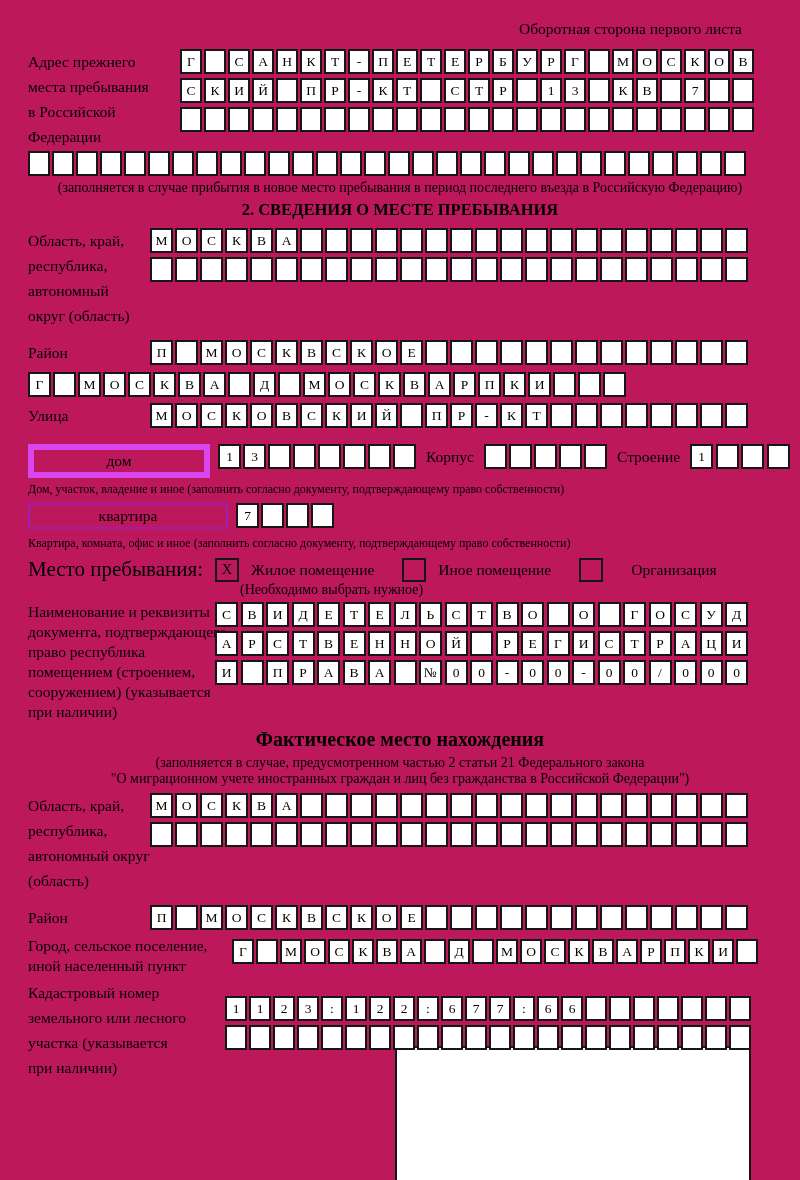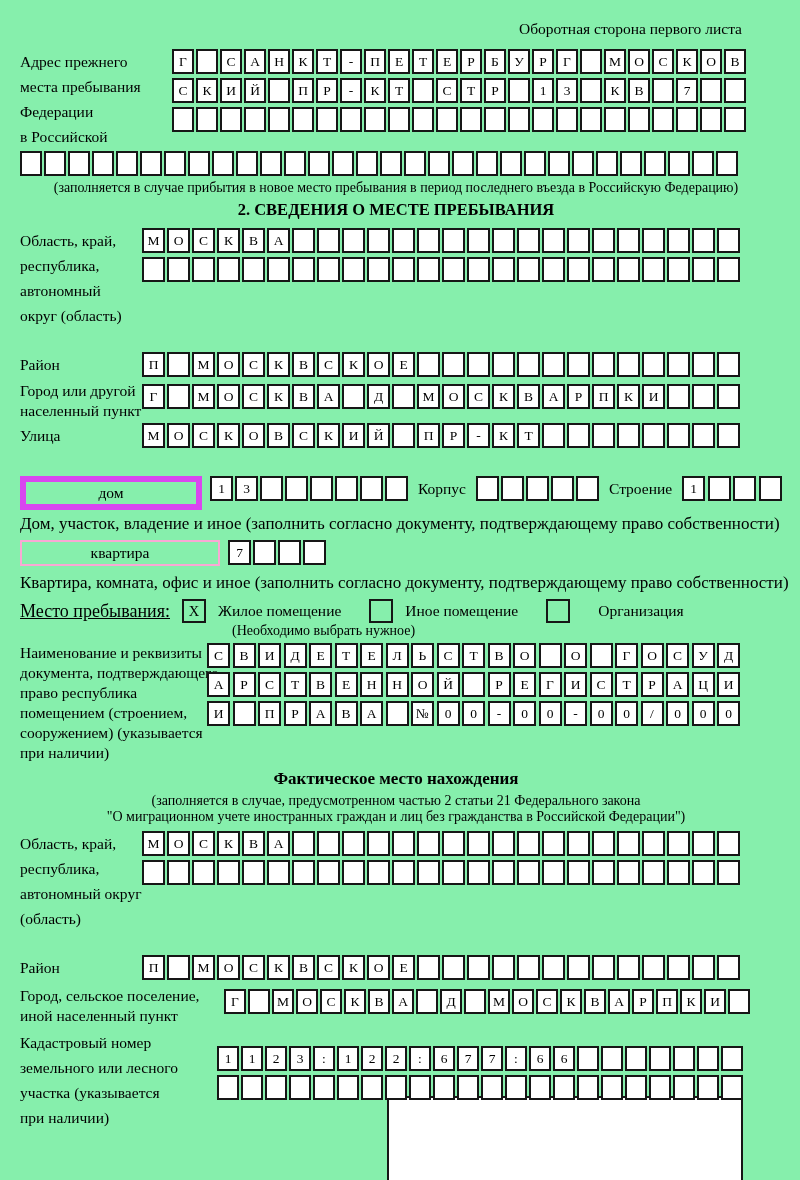--- a/index.html
+++ b/index.html
@@ -1,62 +1,62 @@
 <!DOCTYPE html>
 <html><head>
 <meta charset="utf-8">
 <style>
   html,body{margin:0;padding:0;background:#fff;}
-  .page{width:800px;height:1180px;background:#86efac;color:#000;overflow:hidden;
+  .page{width:800px;height:1180px;background:#be185d;color:#000;overflow:hidden;
         font-family:"Liberation Serif","DejaVu Serif",serif;box-sizing:border-box;
-        padding-left:20px;position:relative;}
+        padding-left:28px;position:relative;}
   .hdr{text-align:right;padding:20px 58px 0 0;font-size:15.5px;}
   .frow{display:flex;align-items:flex-start;}
   .lbl{font-size:15.5px;line-height:25px;flex:none;}
   .lh20{line-height:20px;}
   .w152{width:152px;} .w122{width:122px;} .w187{width:187px;} .w204{width:204px;} .w197{width:197px;}
   .cells{display:flex;gap:2px;margin-bottom:4px;}
   .cells.g25{gap:2.5px;}
   .cell{flex:none;width:18px;height:21px;border:2px solid #161616;background:#fff;
         display:flex;align-items:center;justify-content:center;font-size:13.5px;}
   .cells.wide .cell{width:19px;}
   .note{font-size:14px;text-align:center;margin-right:28px;}
-  .note-left{font-size:17px;margin:4px 0 0 0;}
+  .note-left{font-size:12px;margin:4px 0 0 0;}
   .sec-title{font-size:16.5px;font-weight:bold;text-align:center;margin:4px 28px 8px 0;}
-  .sub-title{font-size:17px;font-weight:bold;text-align:center;margin:6px 28px 4px 0;}
+  .sub-title{font-size:20px;font-weight:bold;text-align:center;margin:6px 28px 4px 0;}
   .dombox{flex:none;width:170px;height:22px;border:6px solid #d946ef;margin-right:8px;
           display:flex;align-items:center;justify-content:center;font-size:15.5px;}
-  .kvbox{flex:none;width:196px;height:22px;border:2px solid #f9a8d4;margin-right:8px;
+  .kvbox{flex:none;width:196px;height:22px;border:2px solid #a21caf;margin-right:8px;
          display:flex;align-items:center;justify-content:center;font-size:15.5px;}
   .inline-lbl{font-size:15.5px;line-height:26px;padding:0 10px;flex:none;}
   .mesto{align-items:center;margin-top:6px;}
-  .lbl-inline{font-size:18px;flex:none;text-decoration:underline;}
+  .lbl-inline{font-size:21px;flex:none;}
   .opt{font-size:15.5px;flex:none;margin-right:16px;}
   .cb{flex:none;width:20px;height:20px;border:2px solid #161616;margin:0 12px;
       display:flex;align-items:center;justify-content:center;font-size:14.5px;}
   .choose-note{font-size:14px;padding-left:212px;margin-bottom:2px;}
   .lline{white-space:nowrap;}
   .stamp{width:352px;height:170px;border:2px solid #161616;margin-left:367px;margin-top:-34px;background:#fff;}
-  .mt8{margin-top:24px;} .mt6{margin-top:6px;} .mt4{margin-top:4px;} .mt2{margin-top:2px;}
+  .mt8{margin-top:12px;} .mt6{margin-top:6px;} .mt4{margin-top:4px;} .mt2{margin-top:2px;}
   .prev{margin-top:11px;}
   .kcells{margin-top:16px;}
 </style>
 </head>
 <body>
 
 <div class="page">
 
   <div class="hdr">Оборотная сторона первого листа</div>
 
   <div class="frow prev">
     <div class="lbl w152">
         <div class="lline">Адрес прежнего</div>
         <div class="lline">места пребывания</div>
+        <div class="lline">в Российской</div>
         <div class="lline">Федерации</div>
-        <div class="lline">в Российской</div>
       </div>
     <div>
       <div class="cells">
           <span class="cell">Г</span>
           <span class="cell"></span>
           <span class="cell">С</span>
           <span class="cell">А</span>
           <span class="cell">Н</span>
           <span class="cell">К</span>
           <span class="cell">Т</span>
@@ -255,24 +255,20 @@
         <span class="cell"></span>
         <span class="cell"></span>
         <span class="cell"></span>
         <span class="cell"></span>
         <span class="cell"></span>
         <span class="cell"></span>
       </div>
   </div>
 
   <div class="frow">
-    <div class="lbl w122" style="line-height:20px;">
-        <div class="lline">Город или другой</div>
-        <div class="lline">населенный пункт</div>
-      </div>
     <div class="cells wide" style="margin-top:3px;">
         <span class="cell">Г</span>
         <span class="cell"></span>
         <span class="cell">М</span>
         <span class="cell">О</span>
         <span class="cell">С</span>
         <span class="cell">К</span>
         <span class="cell">В</span>
         <span class="cell">А</span>
         <span class="cell"></span>

